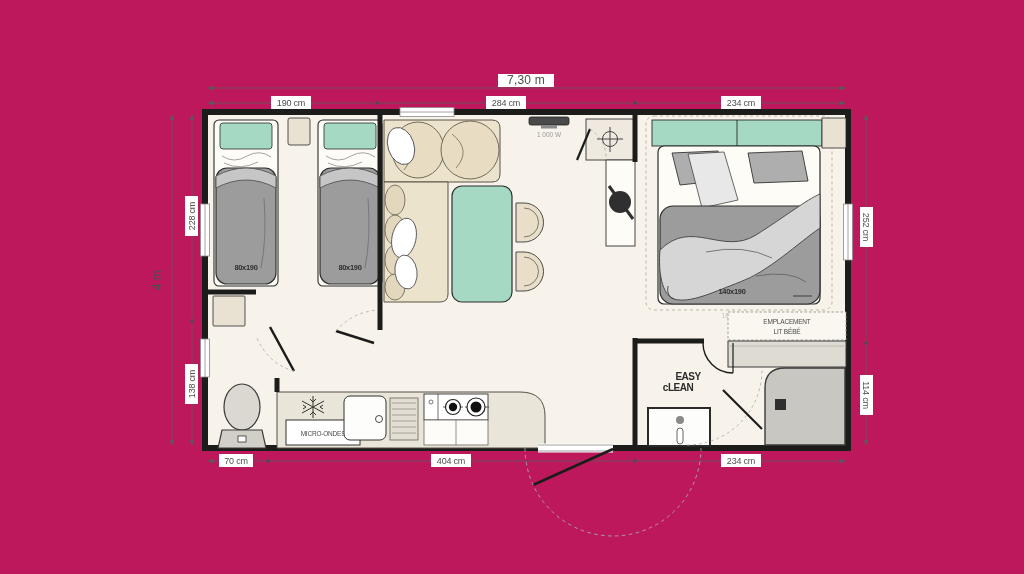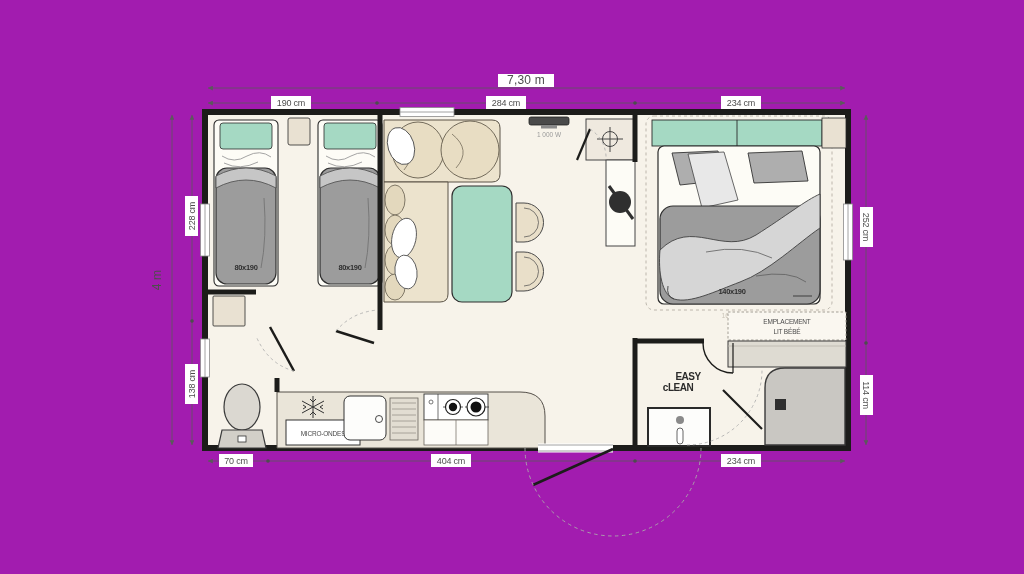--- a/index.html
+++ b/index.html
@@ -1,16 +1,16 @@
 <!DOCTYPE html>
 <html><head>
 <meta charset="utf-8">
 <style>
   html,body{margin:0;padding:0;background:#ffffff;}
-  .stage{position:relative;width:1024px;height:574px;background:#a21caf;overflow:hidden;
+  .stage{position:relative;width:1024px;height:574px;background:#be185d;overflow:hidden;
          font-family:"Liberation Sans","DejaVu Sans",sans-serif;}
   svg{position:absolute;left:0;top:0;}
   text{font-family:"Liberation Sans","DejaVu Sans",sans-serif;fill:#4d4d4d;}
   .dim{font-size:9px;letter-spacing:-0.2px;}
   .dim-big{font-size:12px;letter-spacing:0.2px;}
   .bedlabel{font-size:7.5px;font-weight:bold;fill:#2f2f2f;letter-spacing:-0.3px;}
   .faint{font-size:7px;fill:#ccc6ba;letter-spacing:-0.3px;}
   .tiny{font-size:6.5px;fill:#4a4a4a;letter-spacing:-0.2px;}
   .watt{font-size:6.5px;fill:#9a9a9a;letter-spacing:0px;}
   .logo{font-size:10px;font-weight:bold;fill:#2b2b2b;letter-spacing:-0.5px;}

